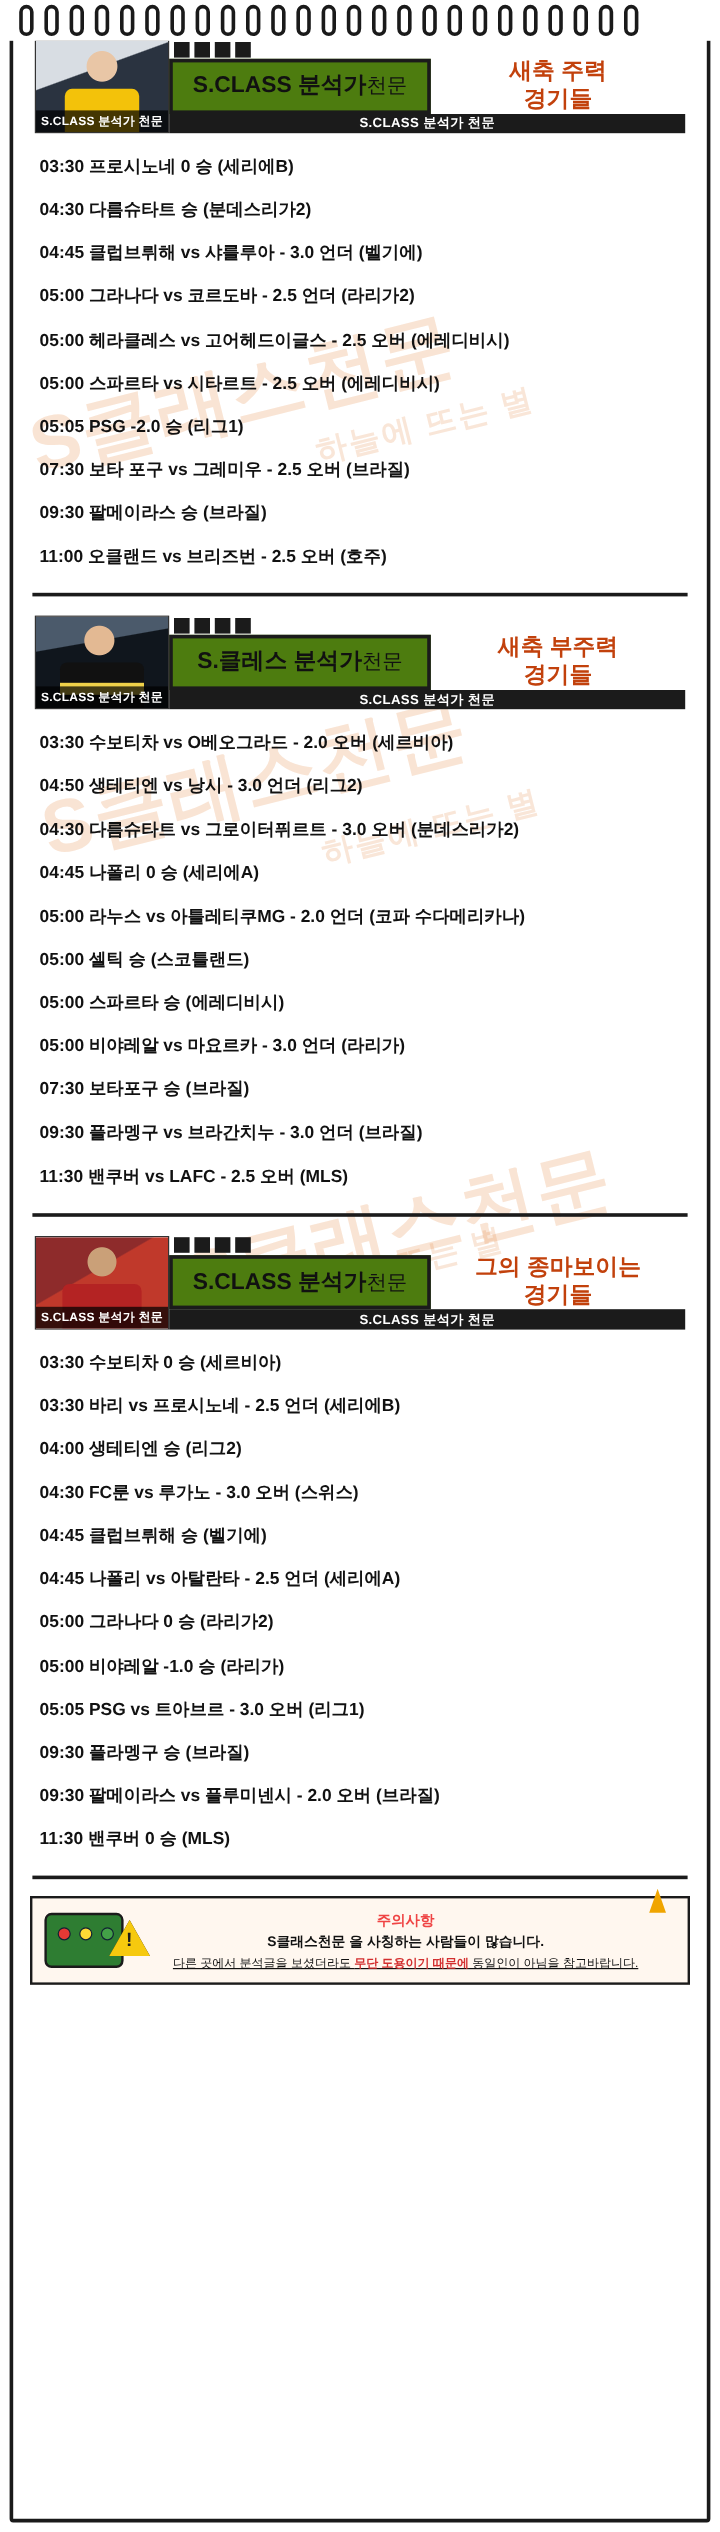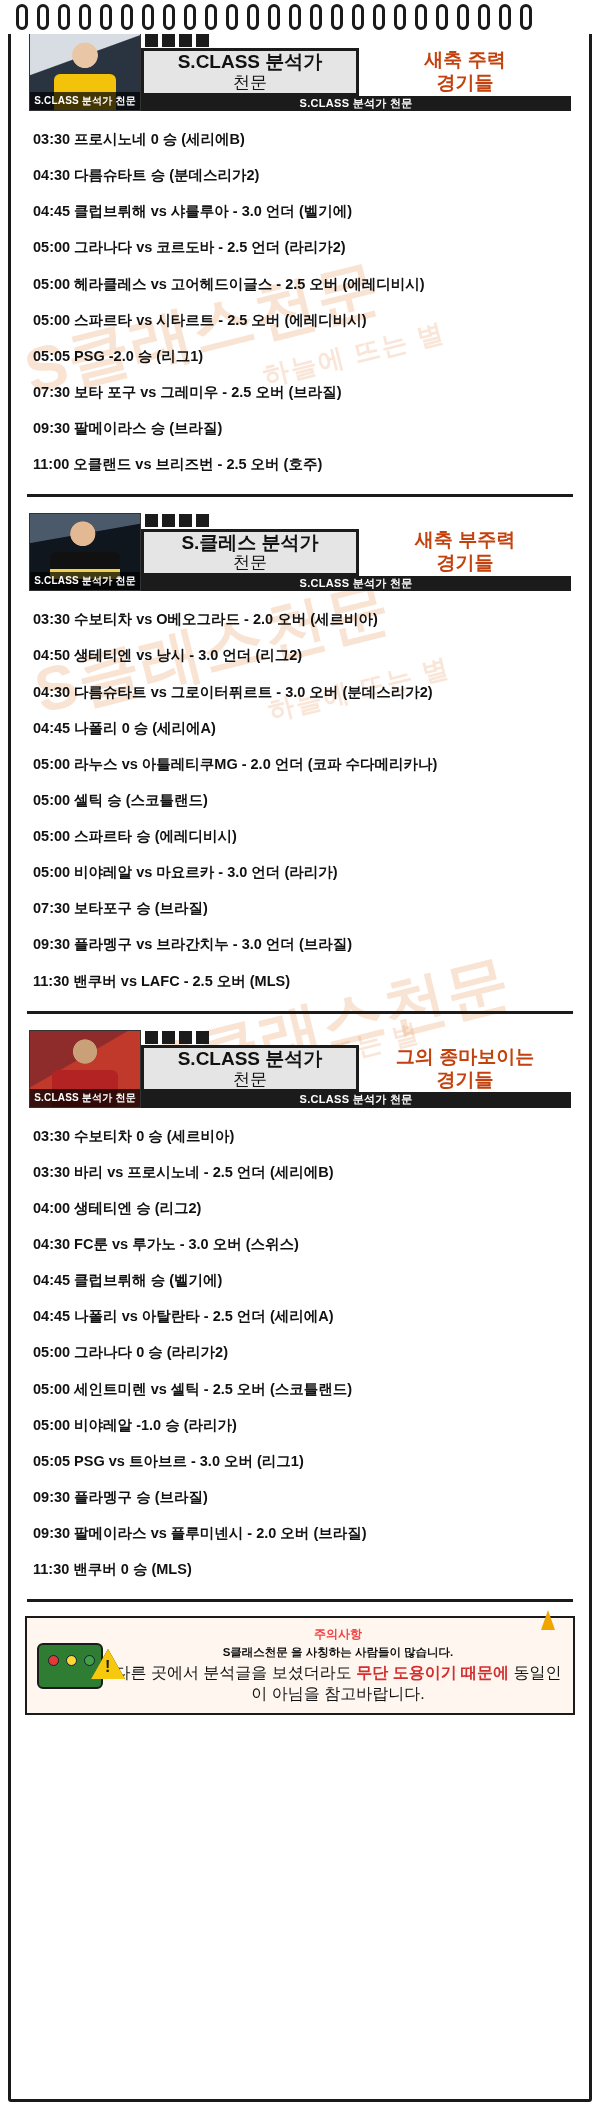--- a/index.html
+++ b/index.html
@@ -126,25 +126,25 @@
   .blk { width: 13px; height: 13px; background: #1b1b1b; }
   .head-main {
     flex: 1 1 auto;
     display: flex;
     align-items: stretch;
   }
   .title-box {
     flex: 0 0 218px;
     border: 3px solid #1b1b1b;
     display: flex;
-    flex-direction: column;
-    justify-content: space-between;
+    flex-direction: row;
+    justify-content: center;
     align-items: center;
     line-height: 1.15;
-    background: #e5e5e5;
+    background: #4d7c0f;
   }
   .title-box .t1 { font-size: 19px; font-weight: bold; color: #111; }
   .title-box .t2 { font-size: 17px; font-weight: normal; color: #111; }
   .title-right {
     flex: 1 1 auto;
     display: flex;
     flex-direction: column;
     justify-content: center;
     align-items: center;
     color: #c2410c;
@@ -222,21 +222,21 @@
     content: "!";
     position: absolute;
     left: -3px; top: 9px;
     font-size: 16px;
     font-weight: bold;
     color: #1b1b1b;
   }
   .notice-txt { flex: 1 1 auto; text-align: center; }
   .notice-title { color: #ef4444; font-size: 12px; font-weight: bold; margin-bottom: 2px; text-align: center; }
   .notice-l1 { font-size: 11.5px; font-weight: bold; color: #111; margin-bottom: 3px; }
-  .notice-l2 { font-size: 16px; color: #111; }
+  .notice-l2 { font-size: 10px; color: #111; text-decoration: underline; }
   .notice-l2 b { color: #d32f2f; }
   .pencil {
     position: absolute;
     right: 18px; top: -8px;
     width: 0; height: 0;
     border-left: 7px solid transparent;
     border-right: 7px solid transparent;
     border-bottom: 20px solid #f0a500;
   }
 </style>
@@ -396,21 +396,20 @@
     </div>
 
     <div class="matches">
       <div class="match">03:30 수보티차 0 승 (세르비아)</div>
       <div class="match">03:30 바리 vs 프로시노네 - 2.5 언더 (세리에B)</div>
       <div class="match">04:00 생테티엔 승 (리그2)</div>
       <div class="match">04:30 FC룬 vs 루가노 - 3.0 오버 (스위스)</div>
       <div class="match">04:45 클럽브뤼해 승 (벨기에)</div>
       <div class="match">04:45 나폴리 vs 아탈란타 - 2.5 언더 (세리에A)</div>
       <div class="match">05:00 그라나다 0 승 (라리가2)</div>
-      <div class="match">05:00 세인트미렌 vs 셀틱 - 2.5 오버 (스코틀랜드)</div>
       <div class="match">05:00 비야레알 -1.0 승 (라리가)</div>
       <div class="match">05:05 PSG vs 트아브르 - 3.0 오버 (리그1)</div>
       <div class="match">09:30 플라멩구 승 (브라질)</div>
       <div class="match">09:30 팔메이라스 vs 플루미넨시 - 2.0 오버 (브라질)</div>
       <div class="match">11:30 밴쿠버 0 승 (MLS)</div>
     </div>
 
     <div class="divider"></div>
 
     <div class="notice">

